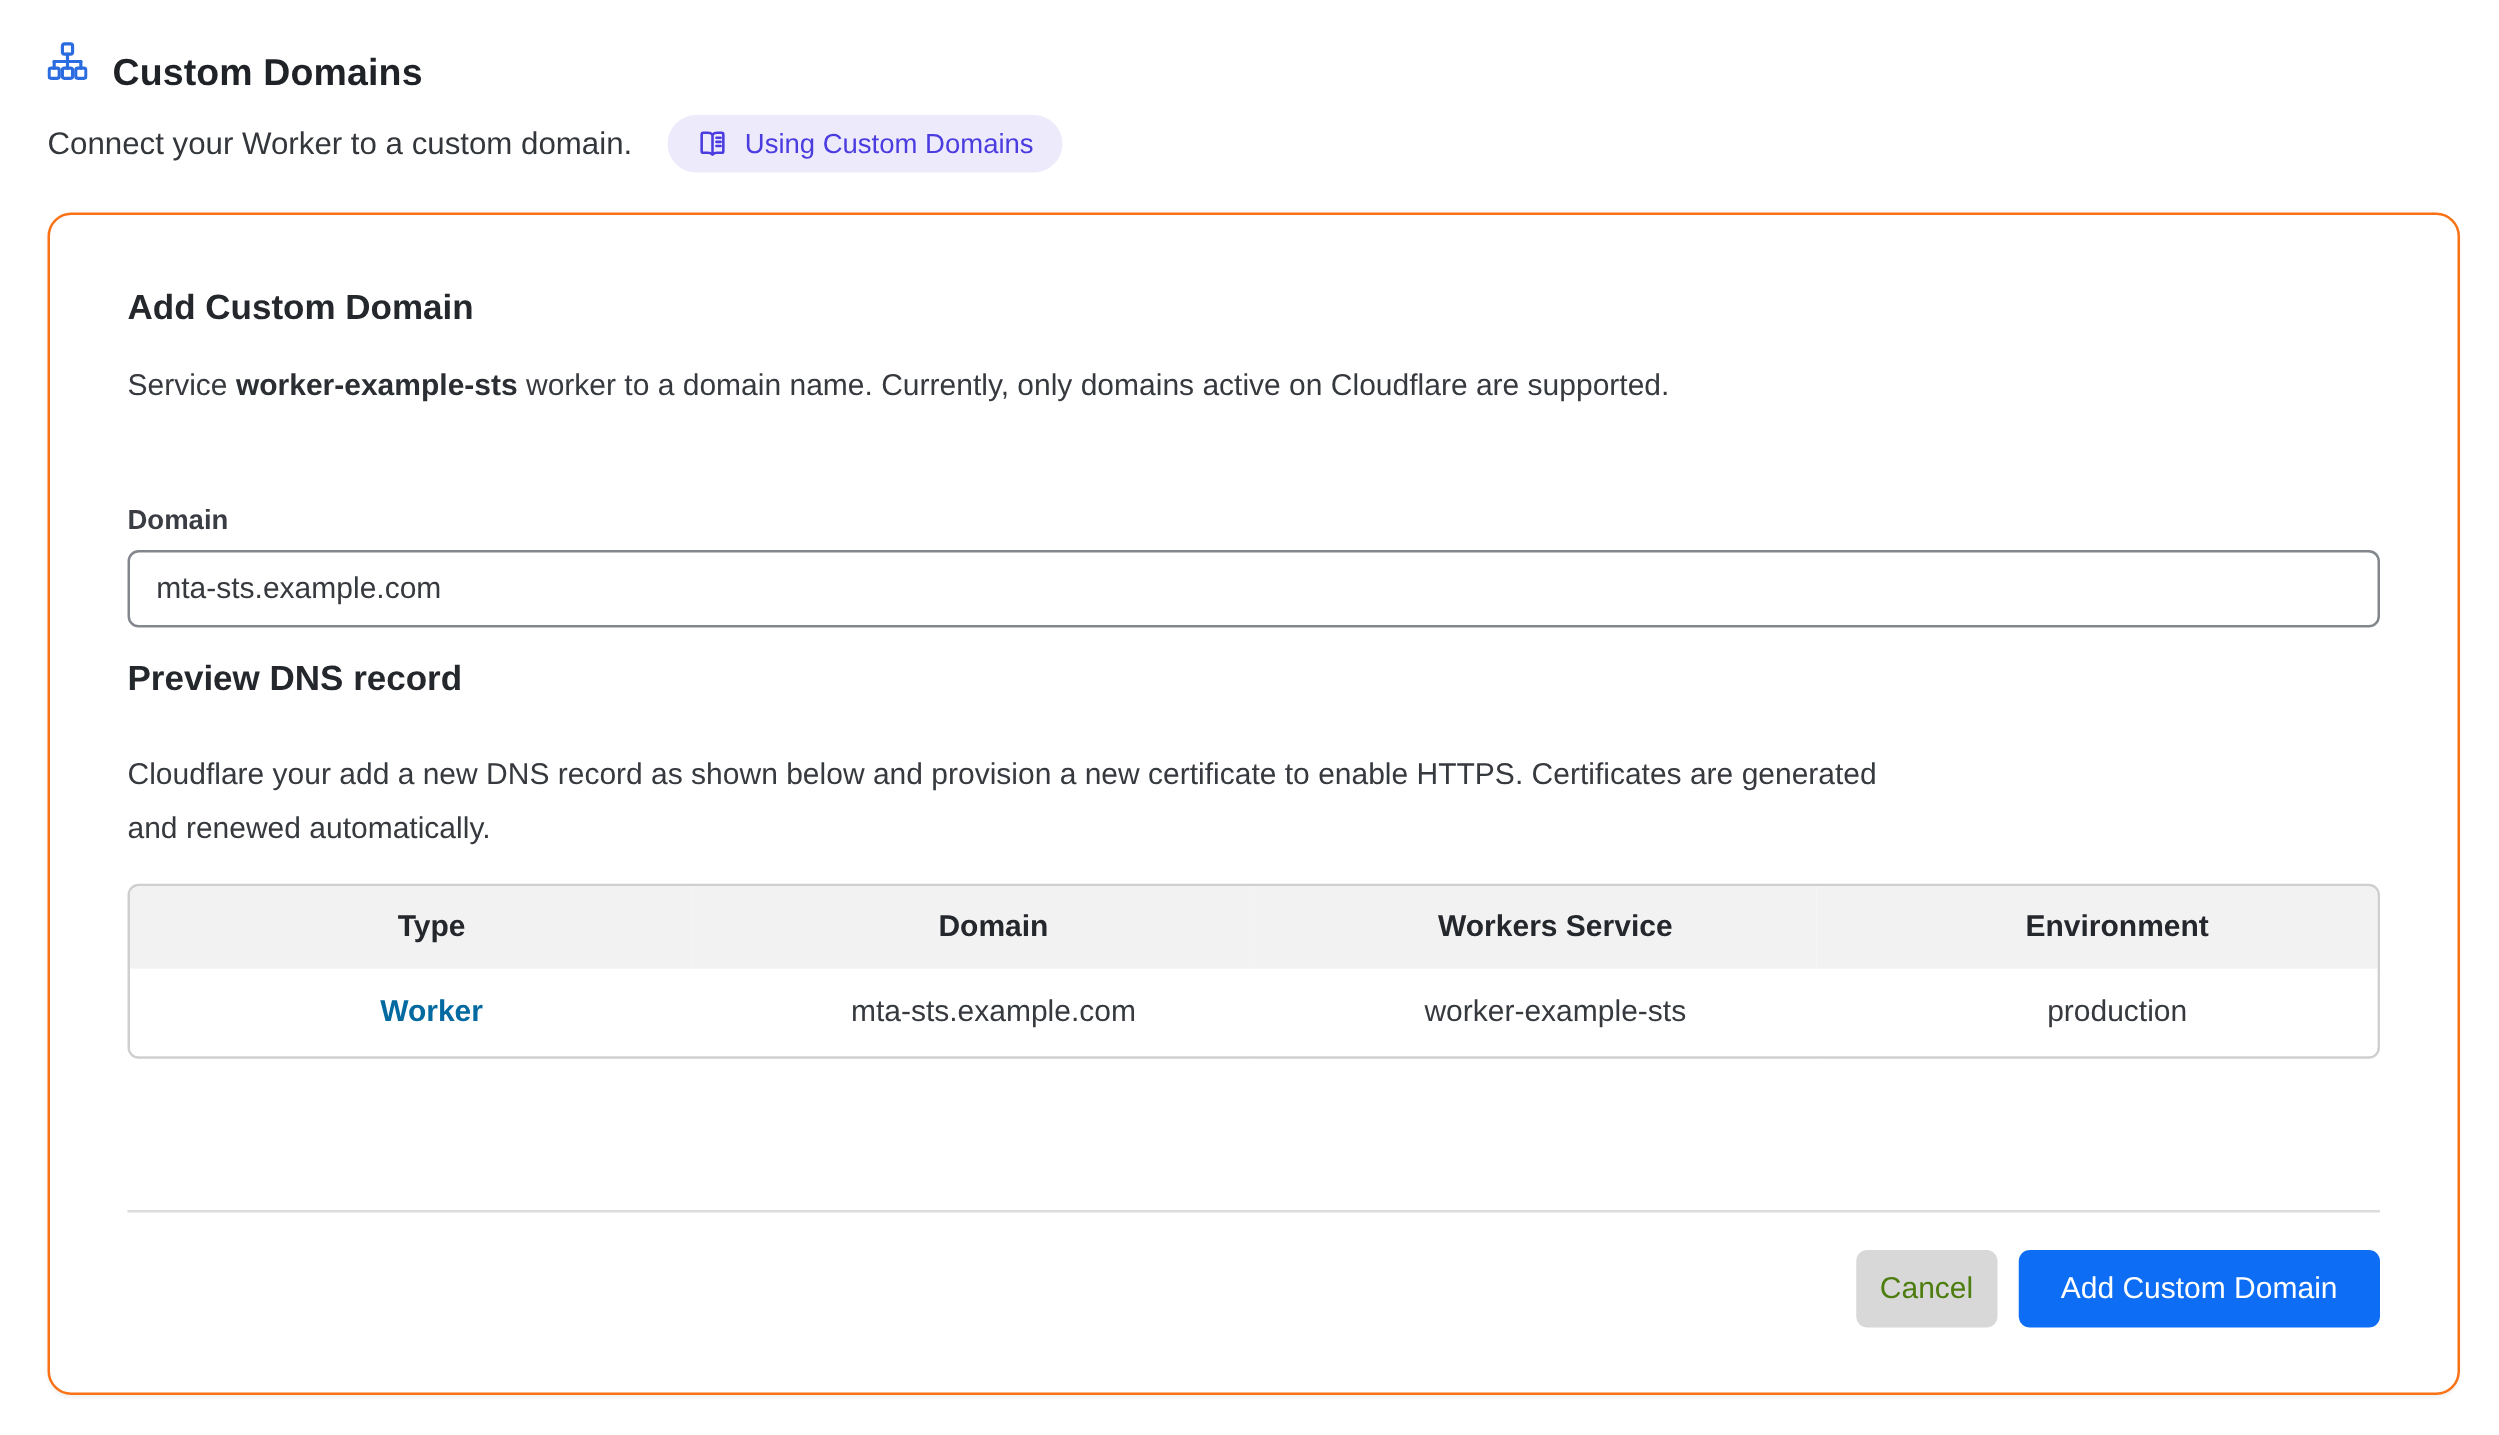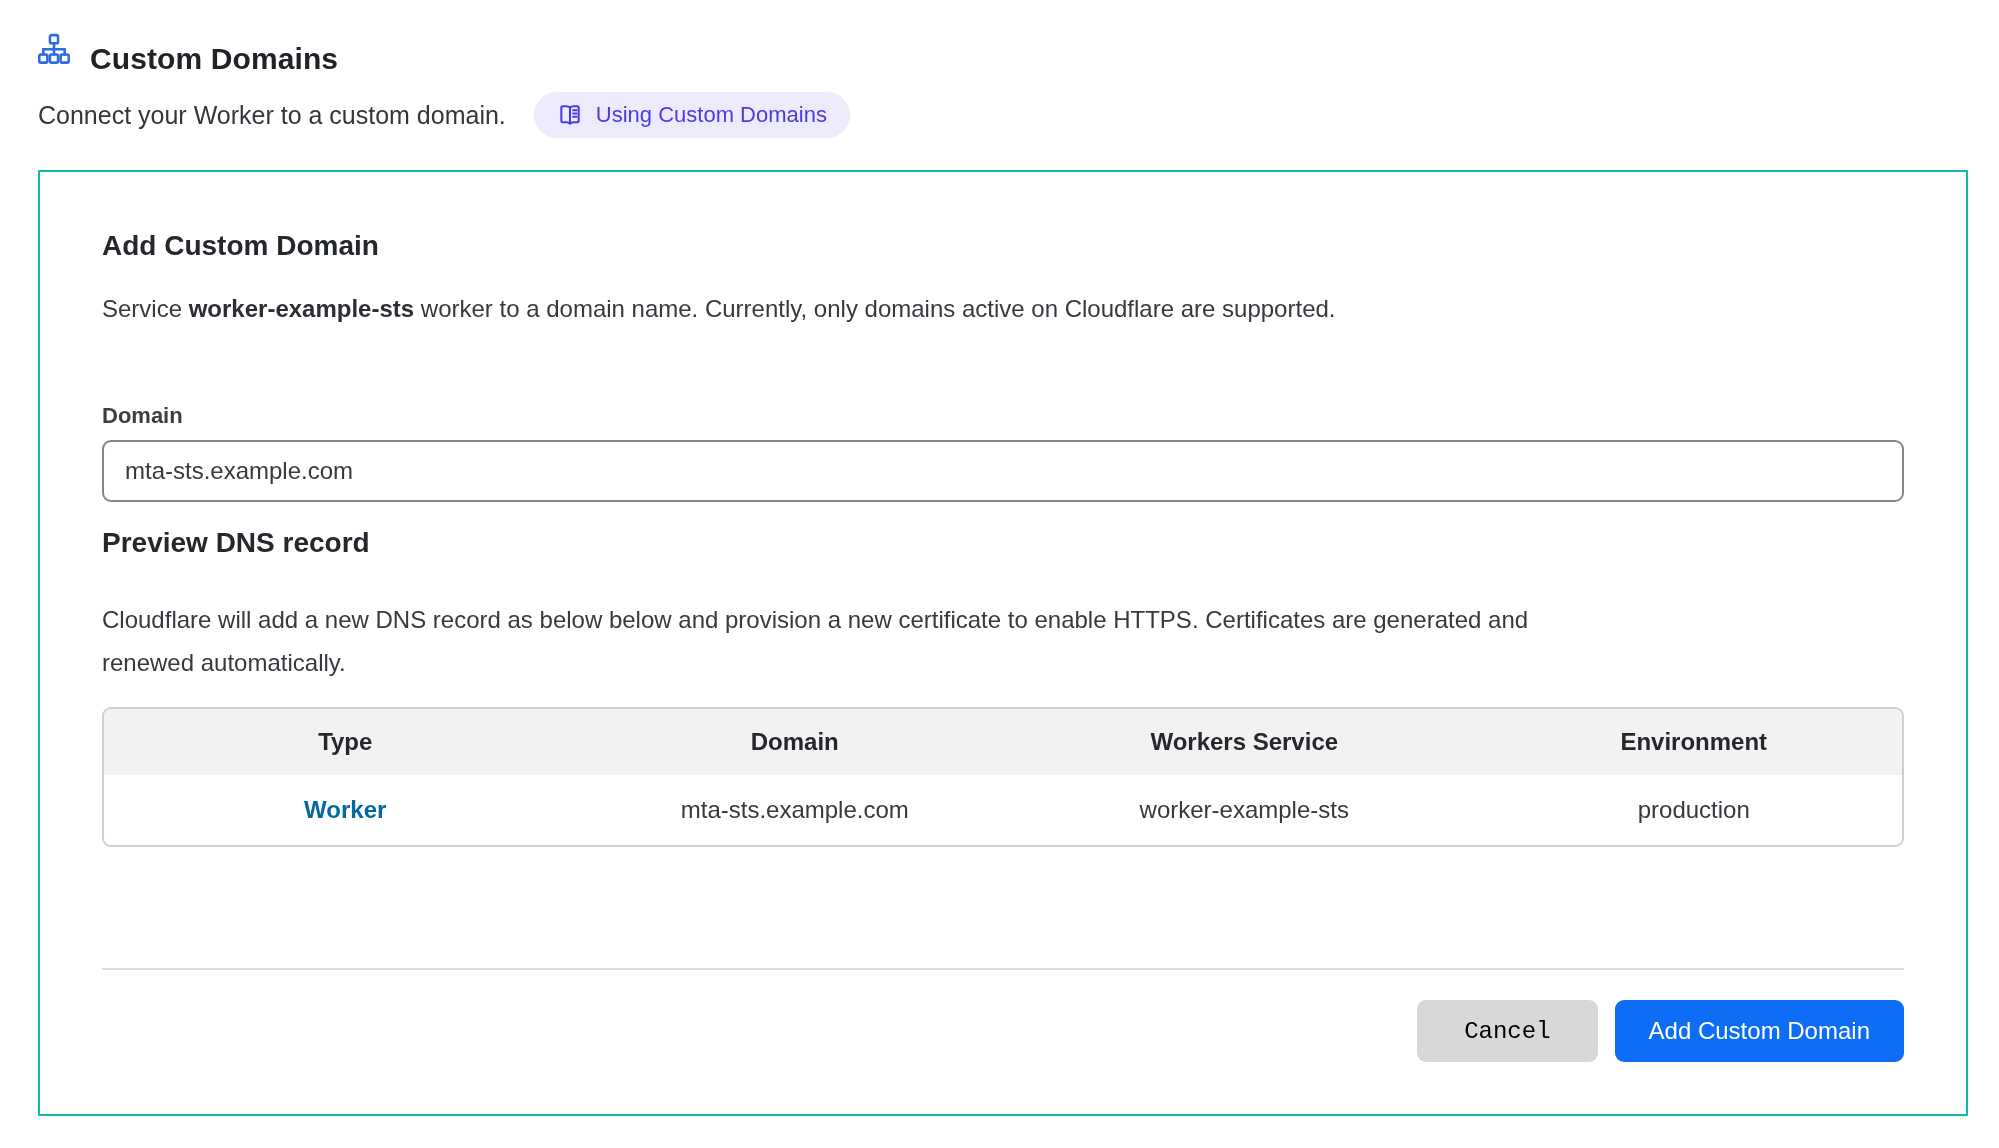--- a/index.html
+++ b/index.html
@@ -24,22 +24,22 @@
     background: #edeafc; color: #4b3ce0; cursor: pointer; border: none;
     font-family: inherit;
   }
   .docs-badge .badge-label { font-size: 22px; color: #4b3ce0; }
   .book-icon svg { display: block; }
 
   
   .card {
     margin-top: 32px;
     height: 946px;
-    border: 2px solid #14b8a6;
-    border-radius: 1px;
+    border: 2px solid #f97316;
+    border-radius: 19px;
     background: #ffffff;
     padding: 58px 62px 52px 62px;
     display: flex; flex-direction: column;
     box-shadow: 0 2px 3px rgba(0,0,0,0.05);
   }
   .card h2 { font-size: 28px; font-weight: 600; color: #24272c; height: 34px; }
   .card .desc { margin-top: 31px; font-size: 24px; color: #36393e; height: 36px; }
   .card .desc b { font-weight: 700; color: #2b2e33; }
 
   .field-label { margin-top: 72px; font-size: 22px; font-weight: 700; color: #3a3e44; height: 26px; }
@@ -73,21 +73,21 @@
 
   
   .card-footer { margin-top: auto; }
   .divider { height: 2px; background: #dcdcdc; border: none; }
   .button-row { margin-top: 30px; display: flex; justify-content: flex-end; align-items: center; gap: 17px; }
   .btn {
     height: 62px; border: none; border-radius: 9px;
     font-family: inherit; font-size: 24px; cursor: pointer;
     display: inline-flex; align-items: center; justify-content: center;
   }
-  .btn-cancel { background: #d8d8d8; color: #000000; padding: 0 47px; font-family: Liberation Mono, monospace; }
+  .btn-cancel { background: #d8d8d8; color: #4d7c0f; padding: 0 19px; }
   .btn-primary { background: #0d6ef5; color: #ffffff; padding: 0 34px; }
 </style>
 </head>
 <body>
 
 <div class="page">
 
   <div class="title-row">
     <span class="sitemap-icon">
       <svg width="32" height="32" viewBox="0 0 30 30" fill="none" stroke="#2b6ce0" stroke-width="2.4" stroke-linecap="round" stroke-linejoin="round">
@@ -120,21 +120,21 @@
   <div class="card">
 
     <h2>Add Custom Domain</h2>
 
     <p class="desc"><span>Service </span><b>worker-example-sts</b><span> worker to a domain name. Currently, only domains active on Cloudflare are supported.</span></p>
 
     <label class="field-label" for="domain-input">Domain</label>
     <input id="domain-input" class="domain-input" type="text" value="mta-sts.example.com" style="">
 
     <h2 class="preview-title">Preview DNS record</h2>
-    <p class="preview-desc">Cloudflare will add a new DNS record as below below and provision a new certificate to enable HTTPS. Certificates are generated and renewed automatically.</p>
+    <p class="preview-desc">Cloudflare your add a new DNS record as shown below and provision a new certificate to enable HTTPS. Certificates are generated and renewed automatically.</p>
 
     <table class="dns-table">
       <thead>
         <tr>
           <th>Type</th>
           <th>Domain</th>
           <th>Workers Service</th>
           <th>Environment</th>
         </tr>
       </thead>

